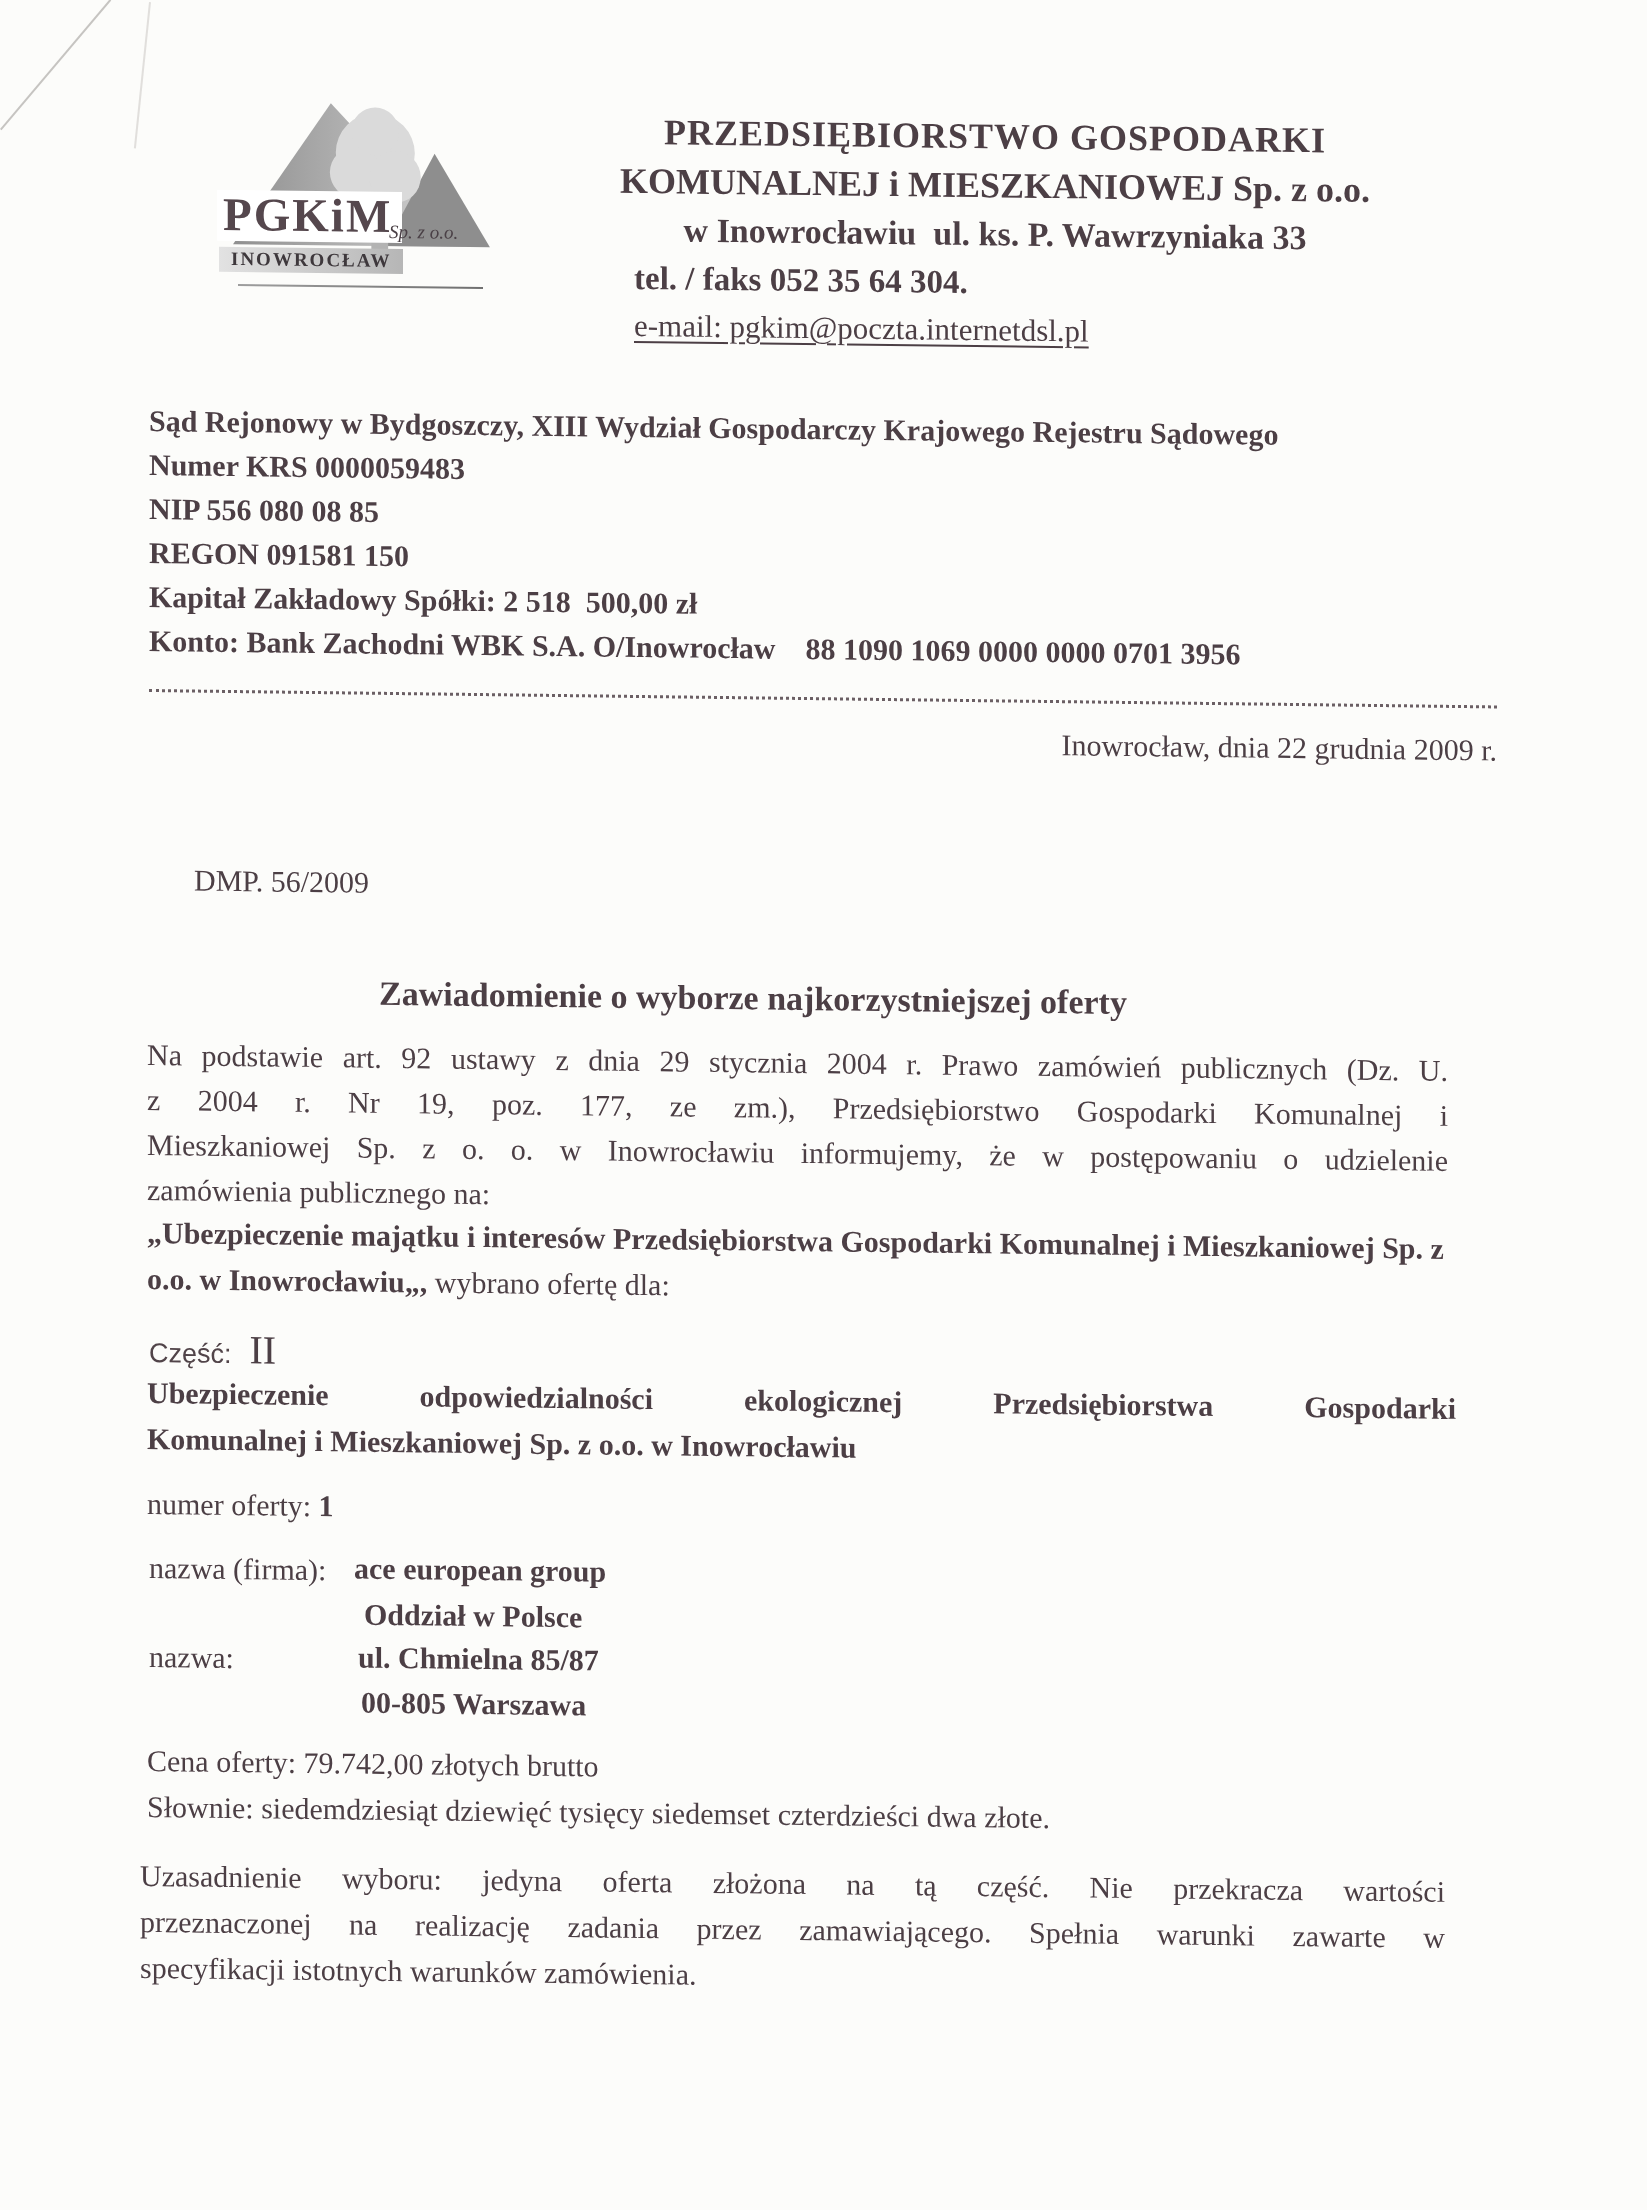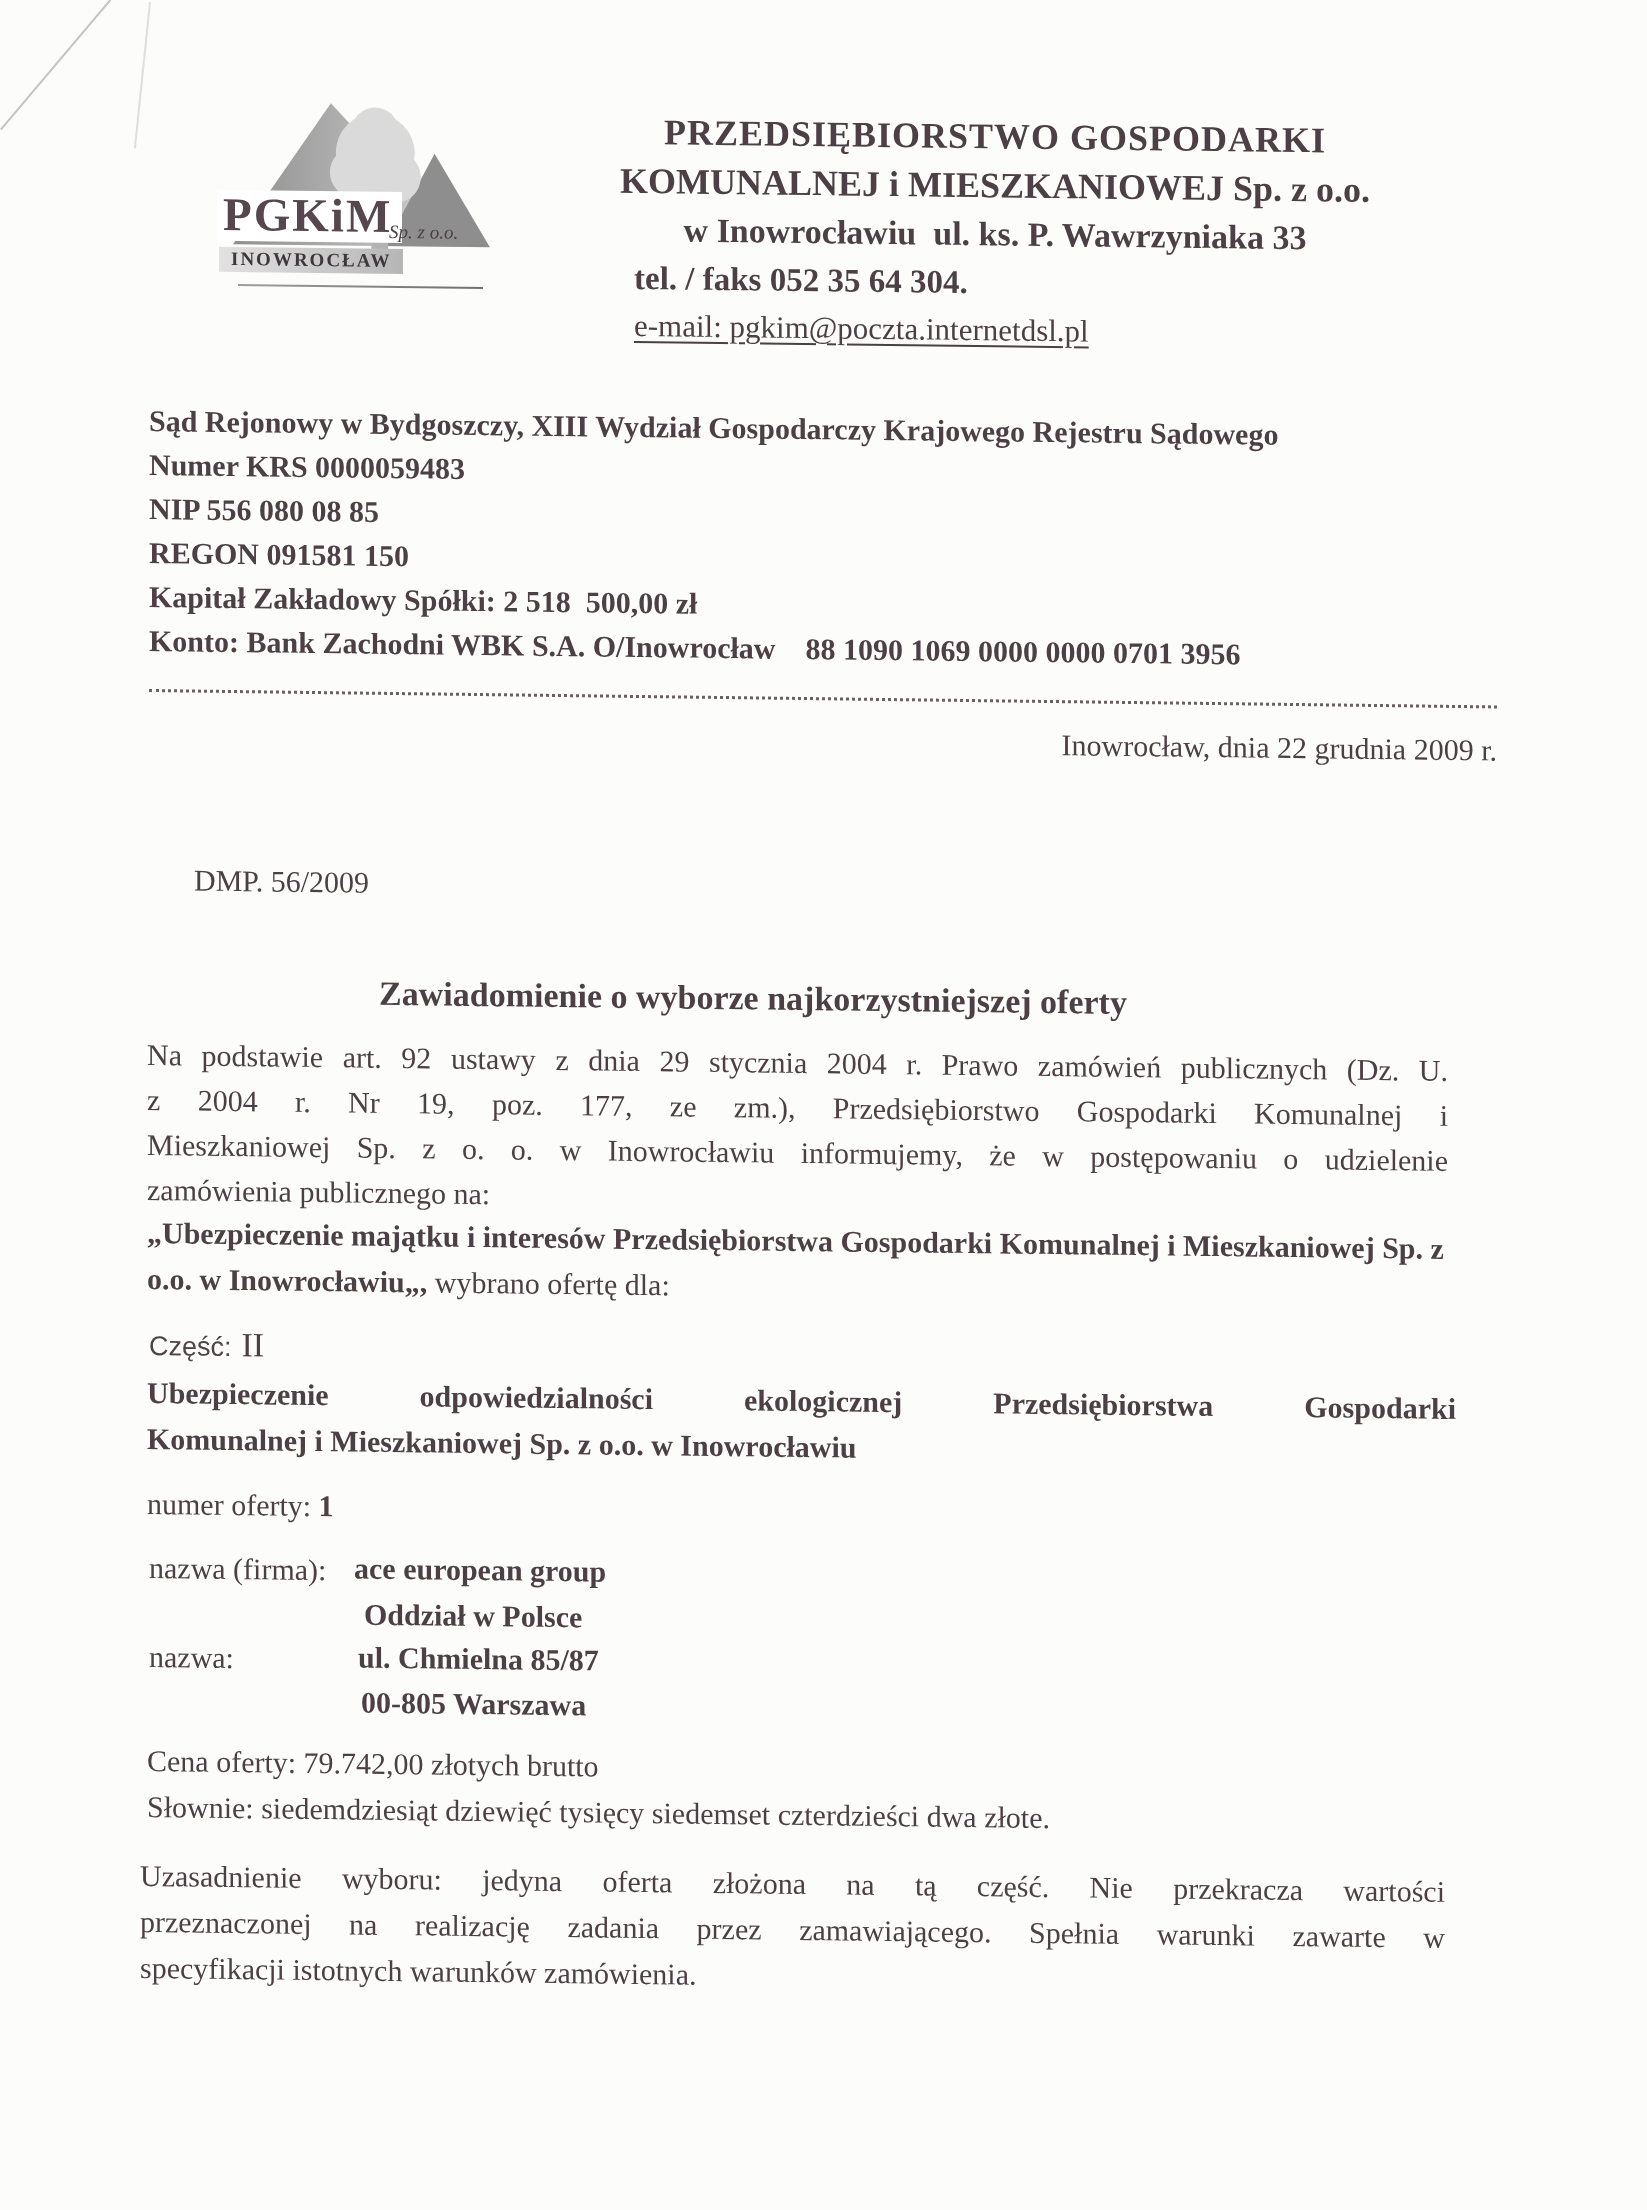--- a/index.html
+++ b/index.html
@@ -46,21 +46,21 @@
   
   .dots{left:149px;top:689px;width:1348px;height:0;border-top:3px dotted #6b5f64;}
   .date{left:693px;top:717px;width:804px;text-align:right;font-size:30px;}
   .ref{left:194px;top:863px;font-size:30px;}
   .title{left:149px;top:972px;width:1208px;text-align:center;font-size:34px;font-weight:bold;}
   .para{font-size:30px;line-height:45px;}
   .jline{text-align:justify;text-align-last:justify;}
   .intro{left:147px;top:1032px;width:1301px;}
   .subject{left:147px;top:1210px;width:1309px;font-size:30px;line-height:46px;}
   .part-label{font-family:"Liberation Sans", sans-serif;font-size:27px;color:#514449;}
-  .part-value{font-size:34px;margin-left:10px;}
+  .part-value{font-size:40px;margin-left:18px;}
   .part-title{left:147px;top:1370px;width:1309px;font-size:30px;font-weight:bold;line-height:46px;}
   .line30{font-size:30px;}
   .just{line-height:46px;}
 </style>
 </head>
 <body>
 
 <div class="page">
 
   <div class="abs crease1"></div>

